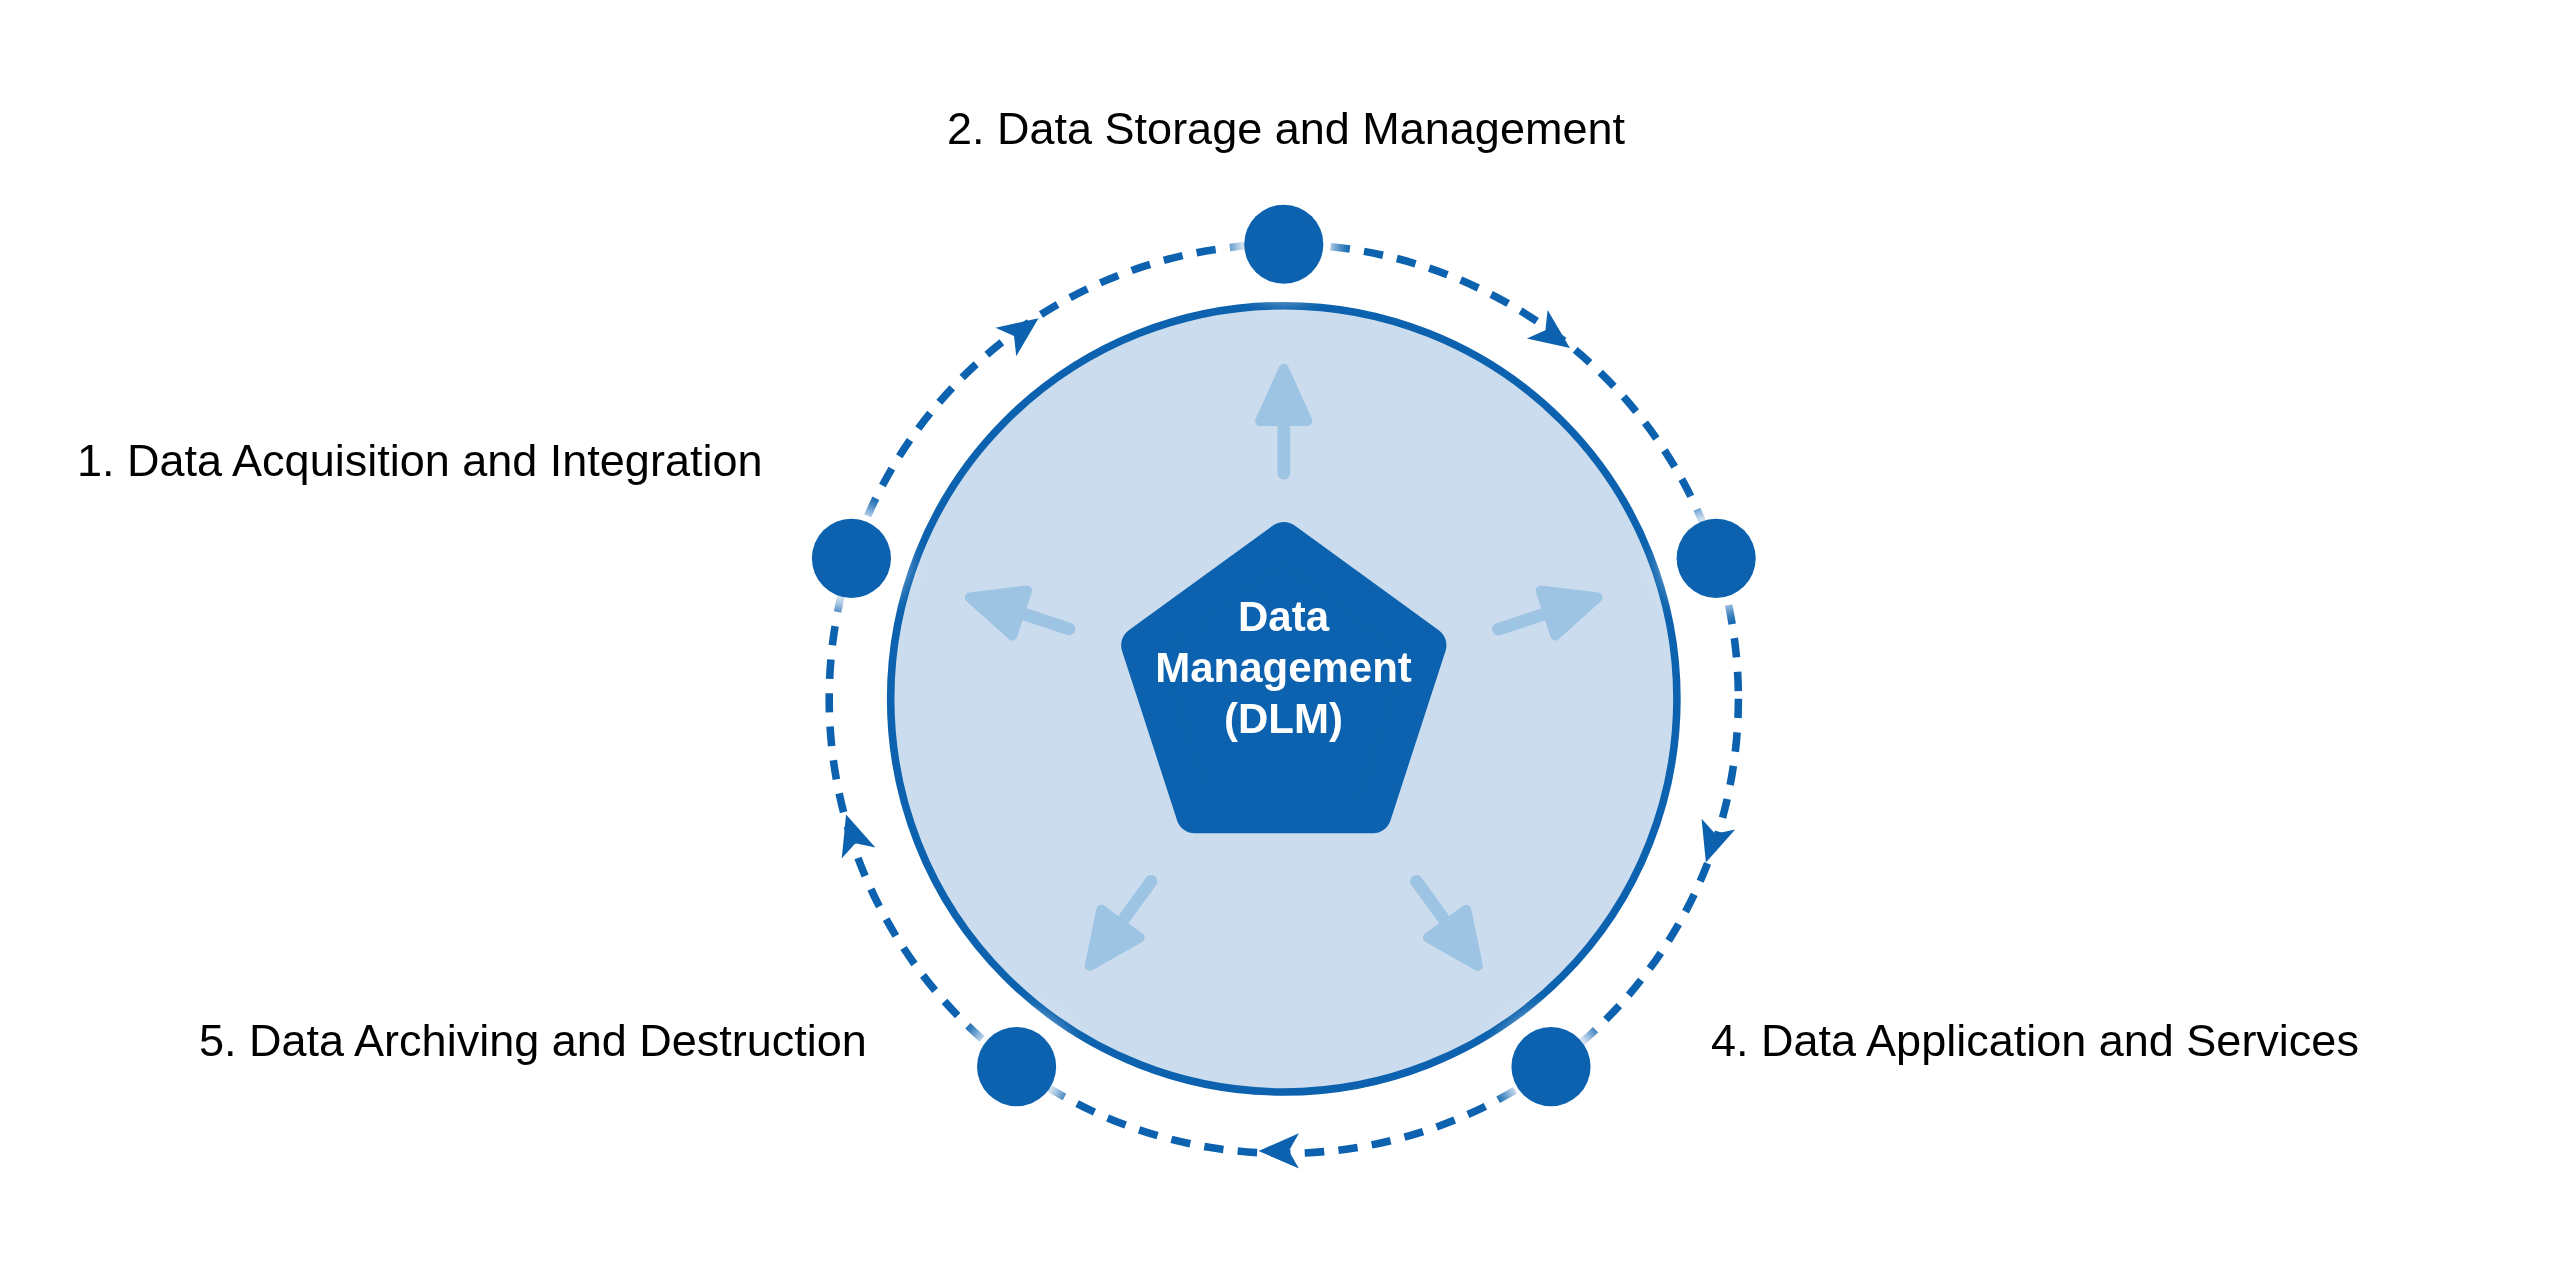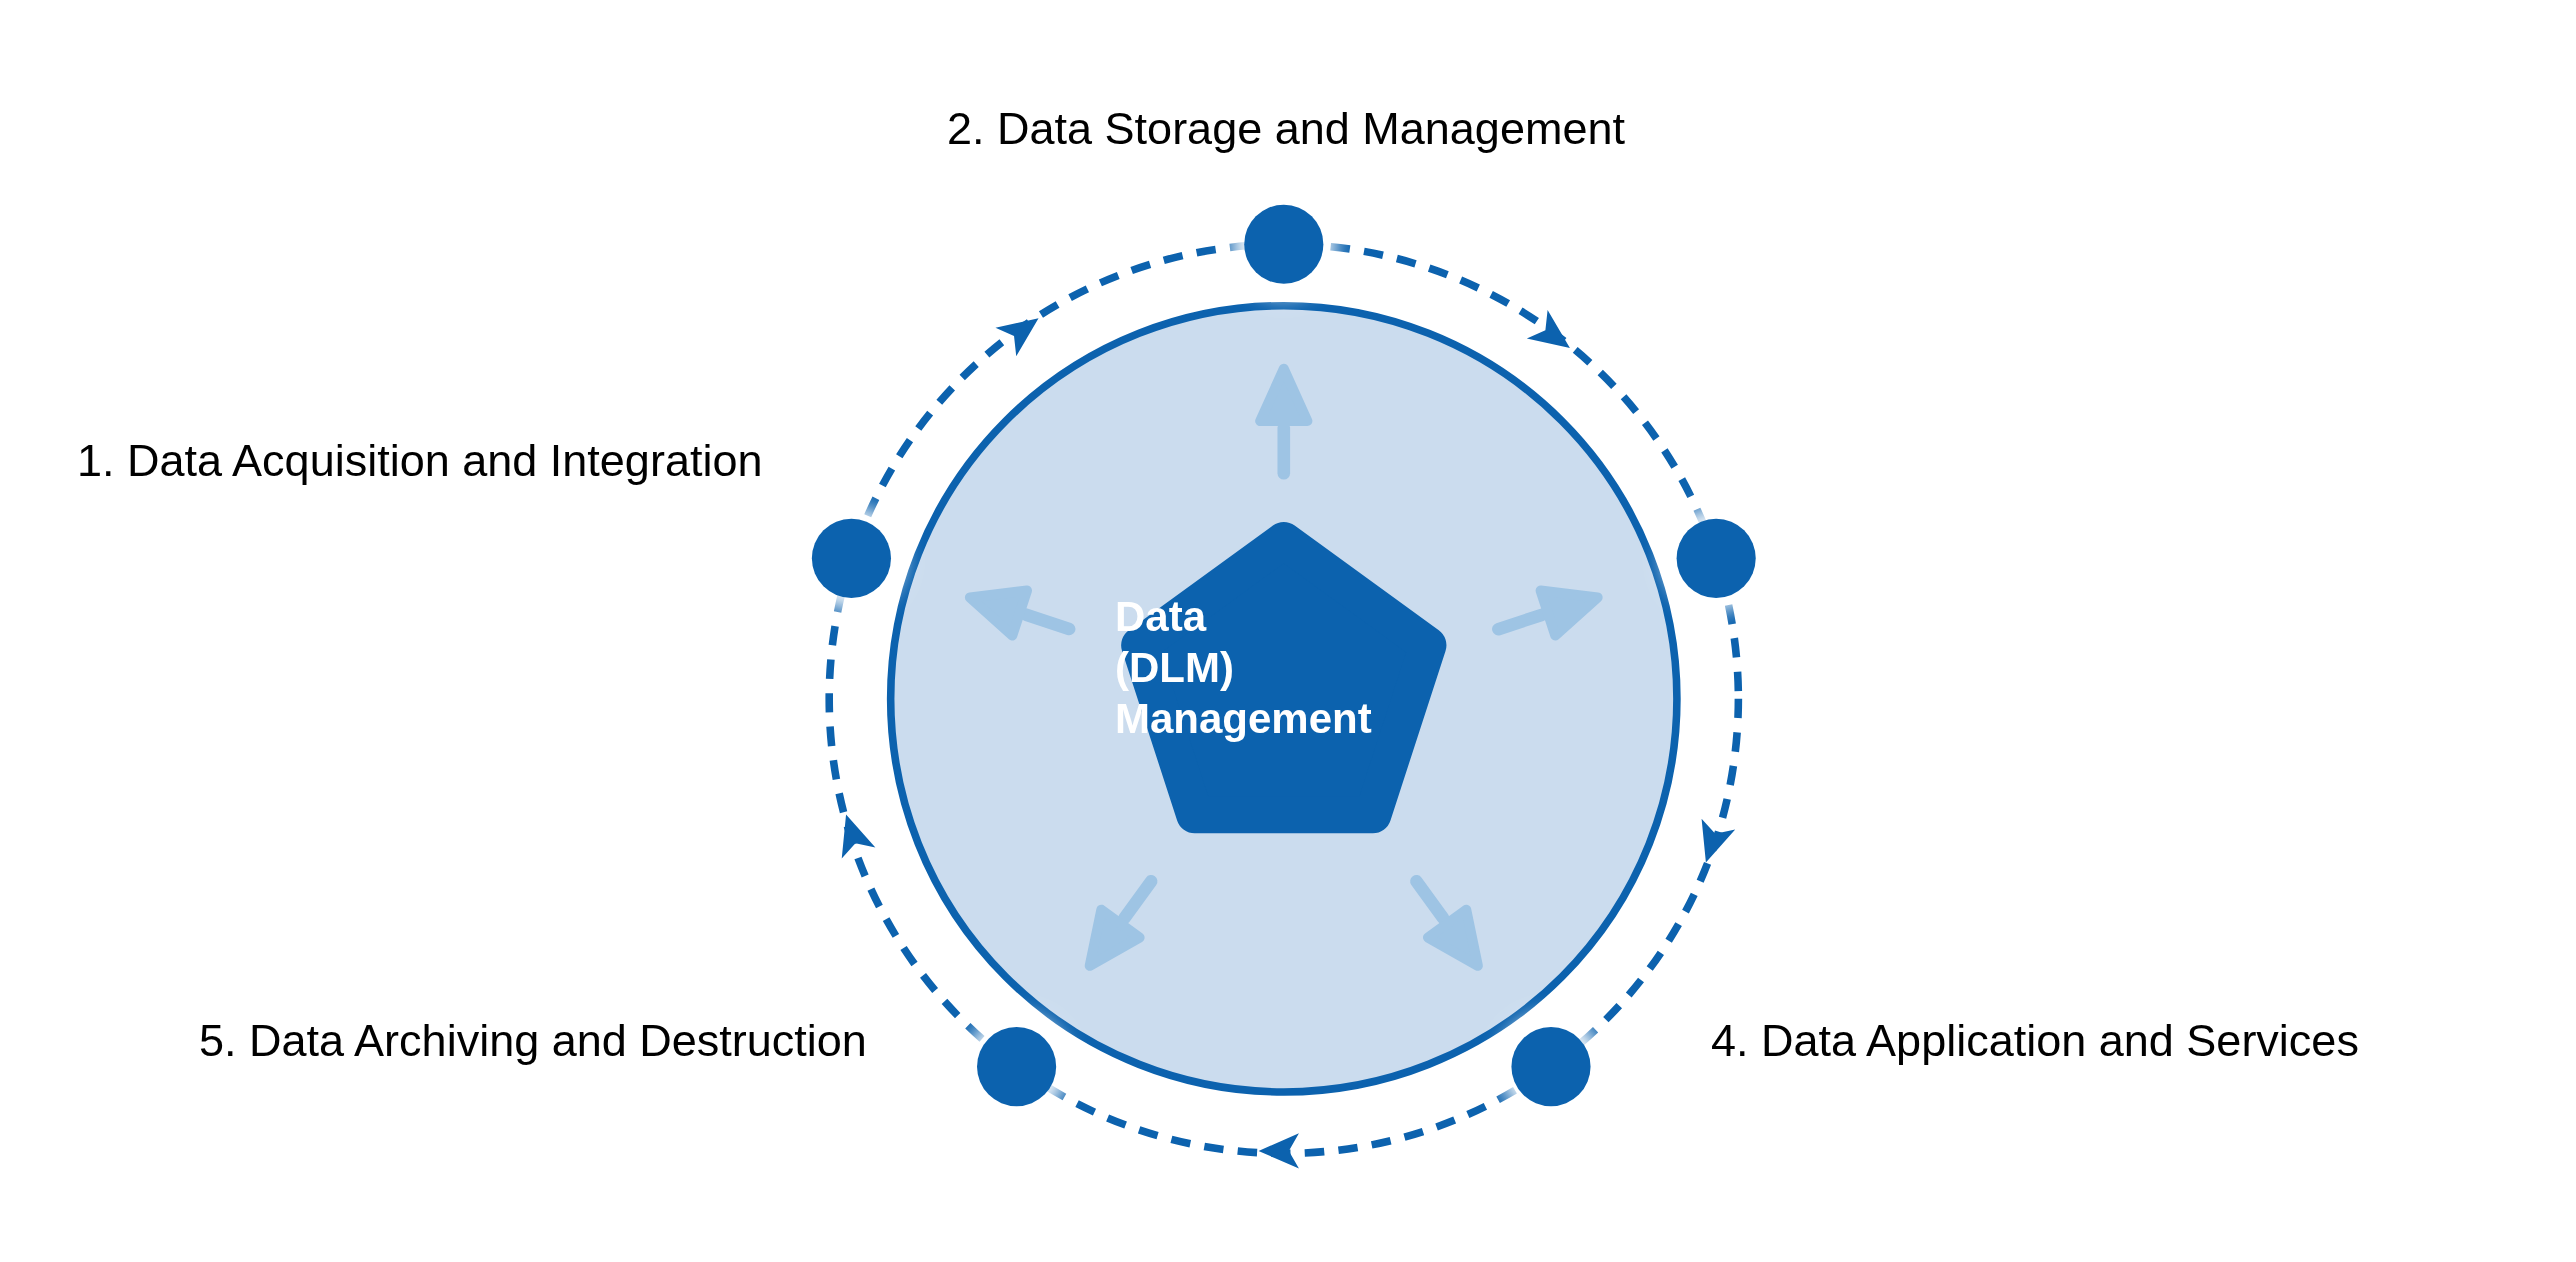--- a/index.html
+++ b/index.html
@@ -37,21 +37,21 @@
   }
   .stage-label{
     position:absolute;
     font-size:45px;font-weight:normal;line-height:52px;
     color:var(--label-text);white-space:nowrap;
     letter-spacing:0px;
   }
   .center-text{
     position:absolute;
     left:1115px;top:591px;width:337px;
-    text-align:left;
+    text-align:center;
     font-size:42px;font-weight:bold;line-height:51px;
     color:var(--center-text);
   }
   .center-text span{display:block;}
 </style>
 </head>
 <body>
 
 <div id="stage">
 
@@ -118,18 +118,18 @@
 
   <div class="stage-label" style="left:947px;top:103px;">2. Data Storage and Management</div>
 
 
   <div class="stage-label" style="left:1711px;top:1015px;">4. Data Application and Services</div>
 
   <div class="stage-label" style="left:183px;top:1015px;margin-left:16px;">5. Data Archiving and Destruction</div>
 
   <div class="center-text">
     <span>Data</span>
+    <span>Management</span>
     <span>(DLM)</span>
-    <span>Management</span>
   </div>
 
 </div>
 
 
 </body></html>

